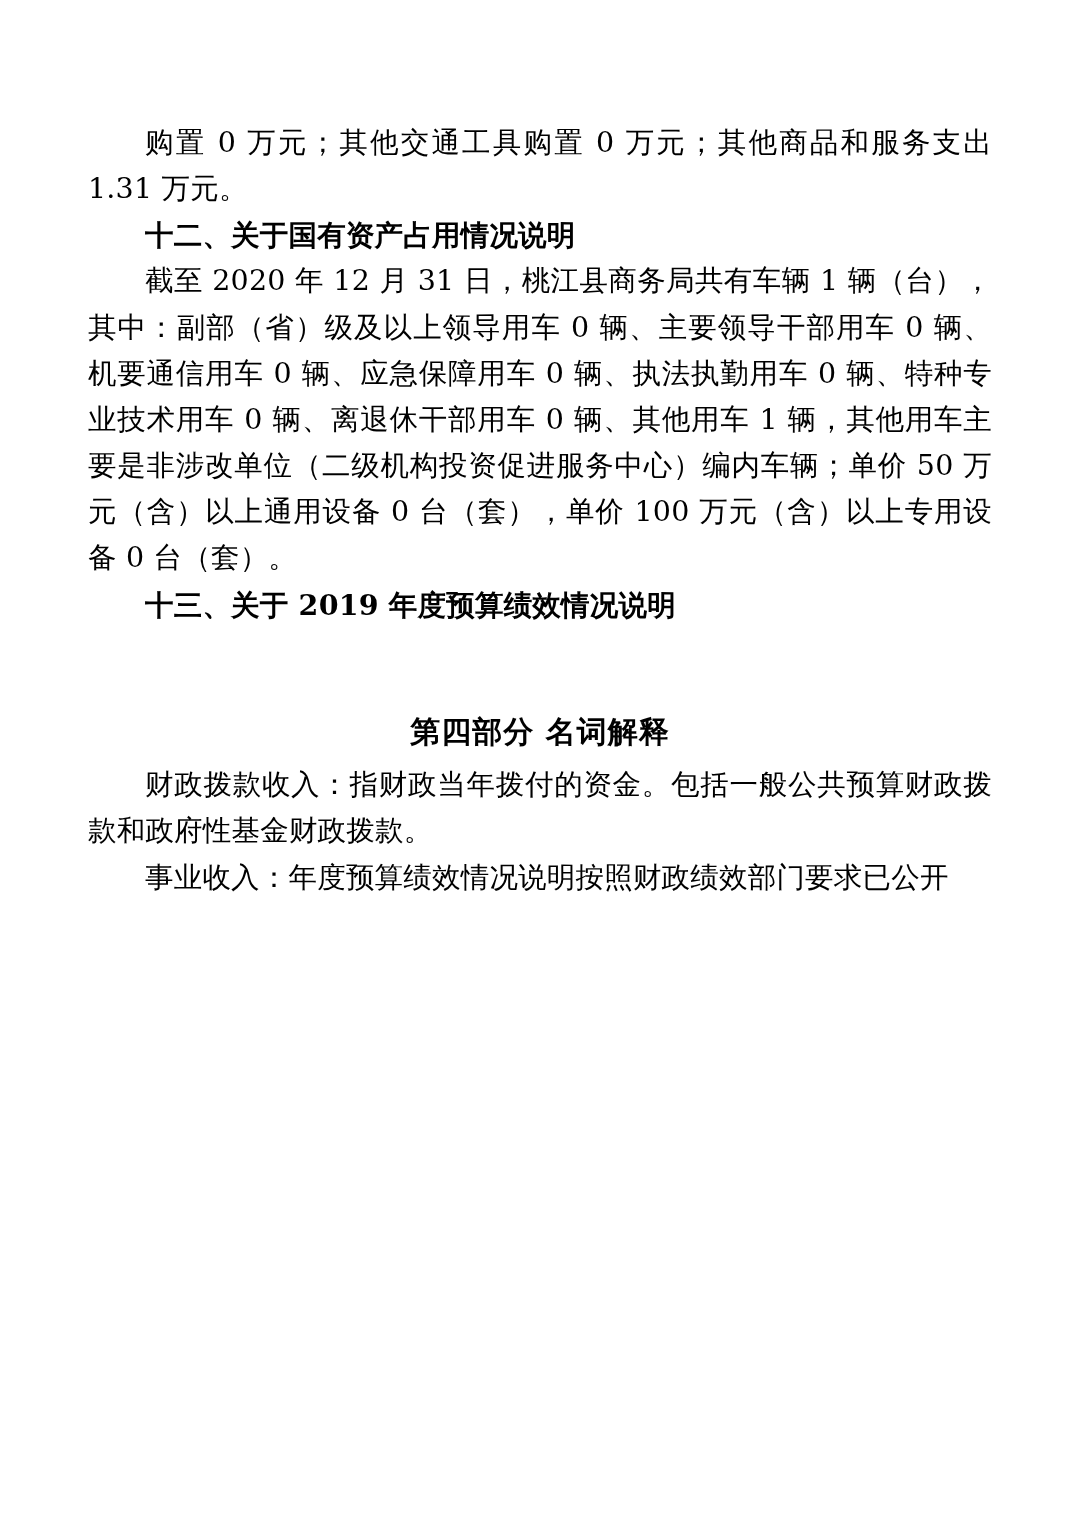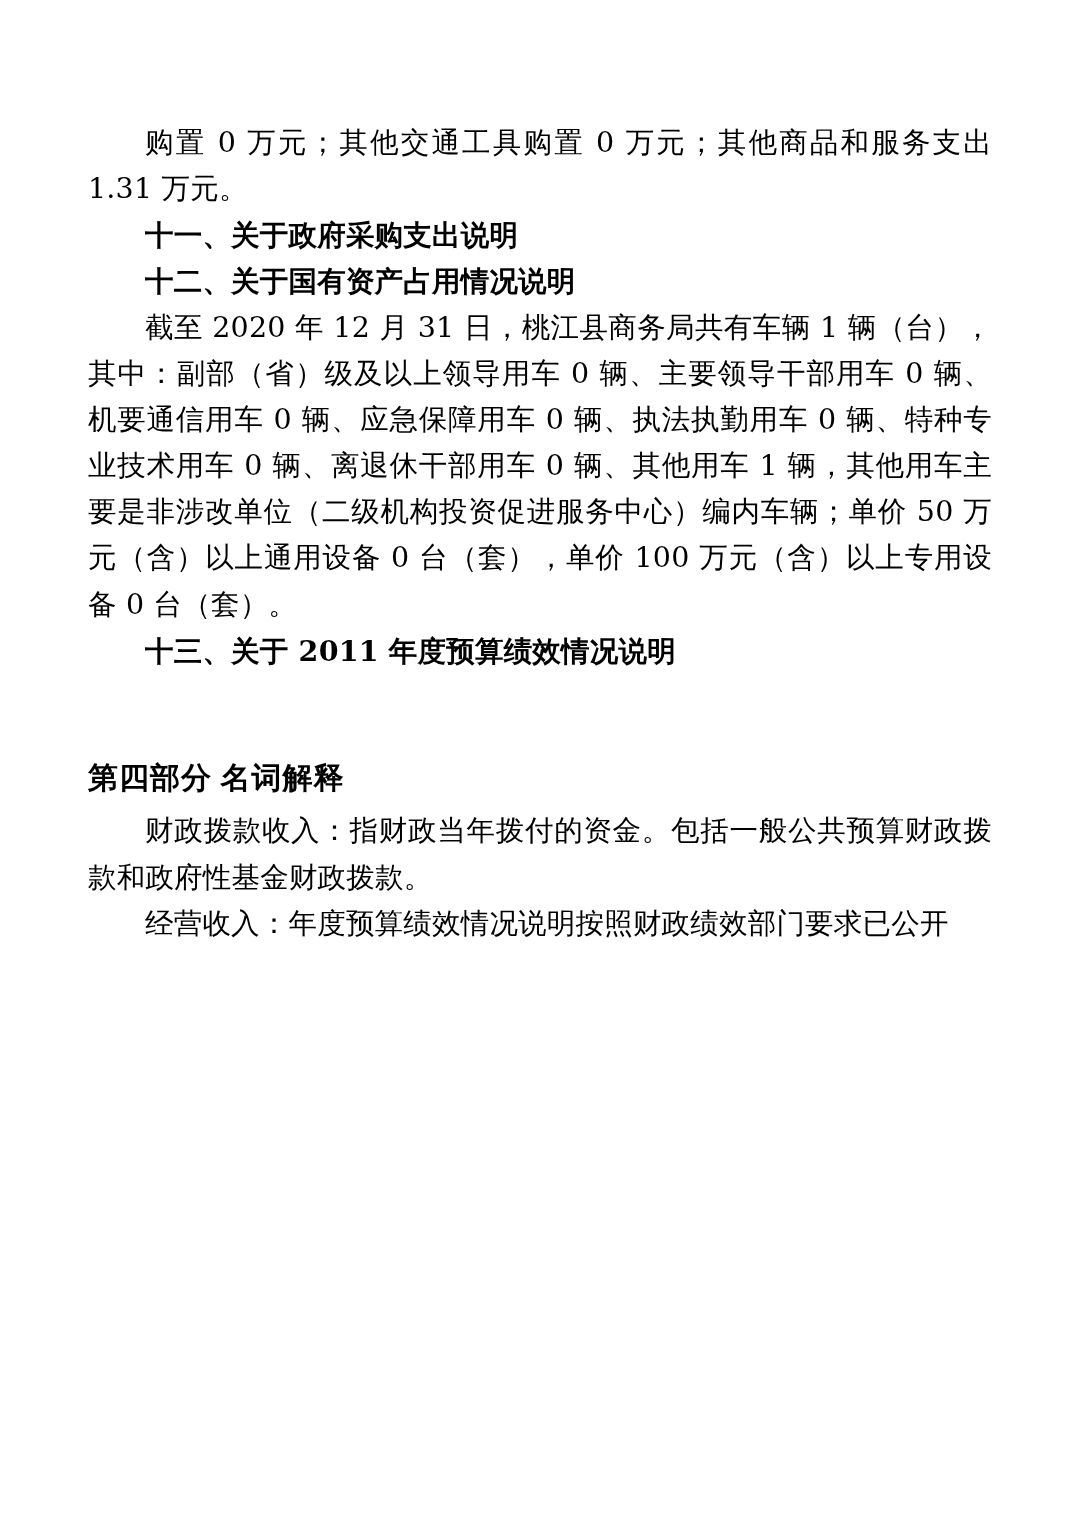--- a/index.html
+++ b/index.html
@@ -32,61 +32,59 @@
     padding: 0;
   }
   .para {
     text-indent: 2em;
   }
   .heading {
     text-indent: 2em;
     font-weight: bold;
   }
   .center-title {
-    text-align: left;
+    text-align: center;
     font-weight: bold;
     font-size: 30px;
     letter-spacing: 1px;
     margin-top: 52px;
     margin-bottom: 6px;
-    font-family: Liberation Serif, serif;
   }
   .term {
     font-weight: normal;
   }
   .spacer-lg {
     height: 28px;
   }
 </style>
 </head>
 <body>
 
 <div class="page">
   <div class="doc-body">
 
     <p class="para">购置 0 万元；其他交通工具购置 0 万元；其他商品和服务支出 1.31 万元。</p>
 
-    <p class="heading">十一、关于政府采购支出说明</p>
 
 
     <p class="heading">十二、关于国有资产占用情况说明</p>
 
     <p class="para">截至 2020 年 12 月 31 日，桃江县商务局共有车辆 1 辆（台），其中：副部（省）级及以上领导用车 0 辆、主要领导干部用车 0 辆、机要通信用车 0 辆、应急保障用车 0 辆、执法执勤用车 0 辆、特种专业技术用车 0 辆、离退休干部用车 0 辆、其他用车 1 辆，其他用车主要是非涉改单位（二级机构投资促进服务中心）编内车辆；单价 50 万元（含）以上通用设备 0 台（套），单价 100 万元（含）以上专用设备 0 台（套）。</p>
 
-    <p class="heading">十三、关于 2011 年度预算绩效情况说明</p>
+    <p class="heading">十三、关于 2019 年度预算绩效情况说明</p>
 
 
     <div class="spacer-lg"></div>
 
     <p class="center-title">第四部分  名词解释</p>
 
     <p class="para">
       <span class="term">财政拨款收入</span><span class="term">：</span><span>指财政当年拨付的资金。包括一般公共预算财政拨款和政府性基金财政拨款。</span>
     </p>
 
 
 
     <p class="para">
-      <span class="term">经营收入</span><span class="term">：</span><span>年度预算绩效情况说明按照财政绩效部门要求已公开</span>
+      <span class="term">事业收入</span><span class="term">：</span><span>年度预算绩效情况说明按照财政绩效部门要求已公开</span>
     </p>
 
   </div>
 </div>
 
 </body></html>

